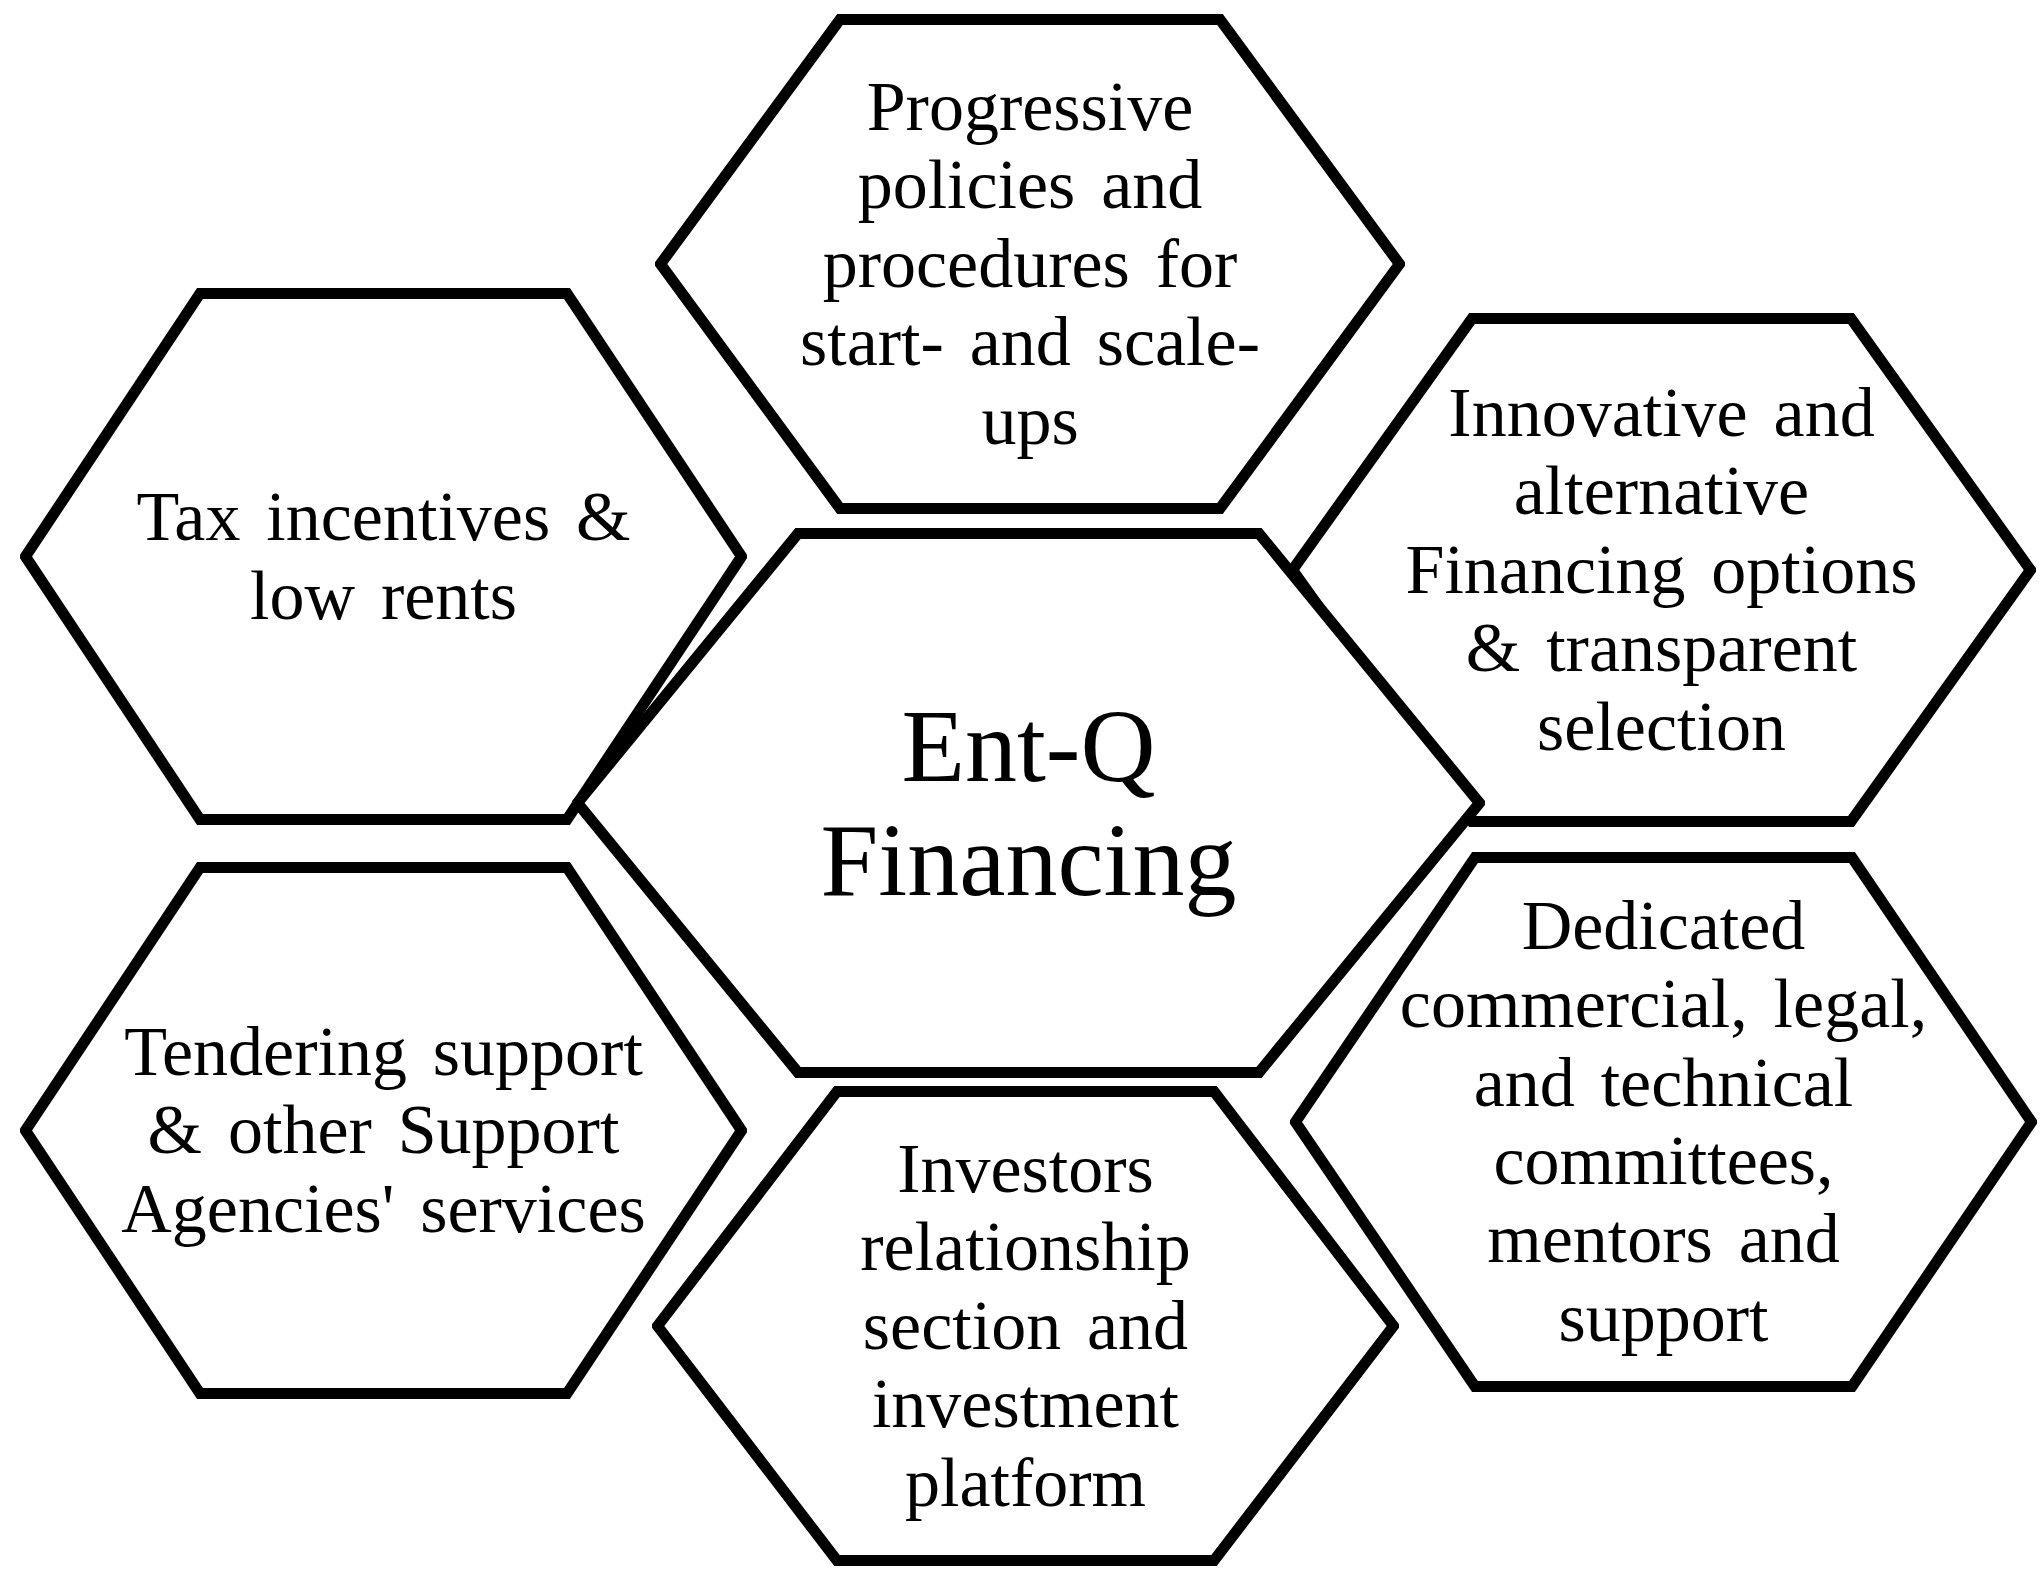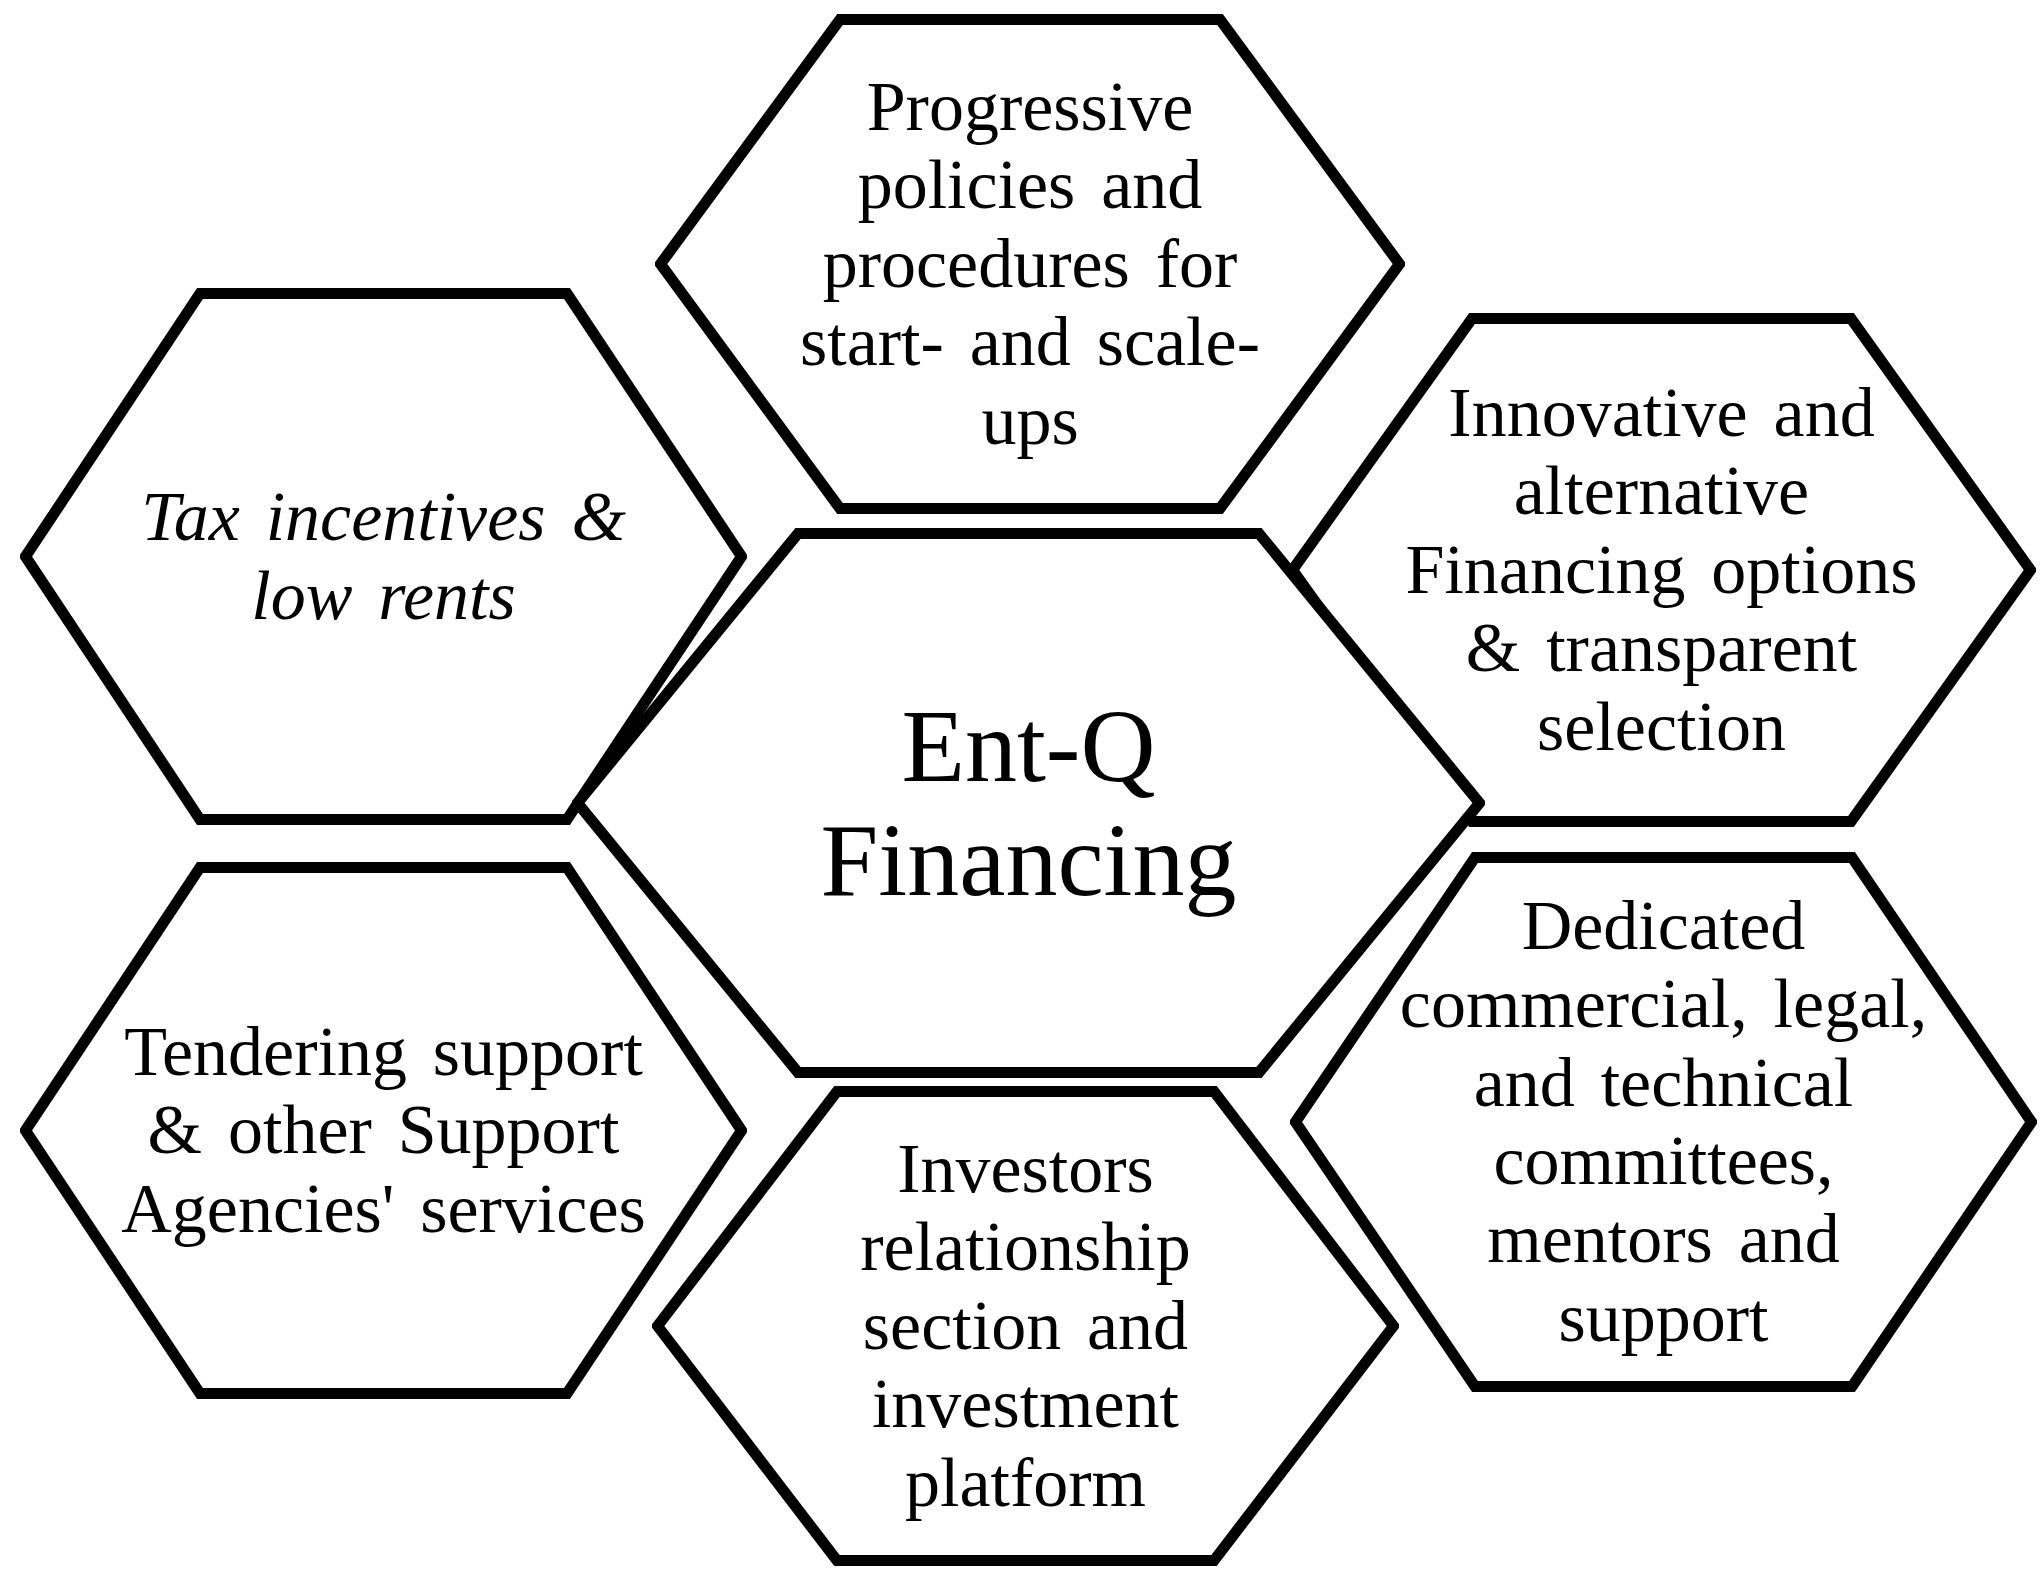--- a/index.html
+++ b/index.html
@@ -55,21 +55,21 @@
       <svg viewBox="0 0 750 500">
         <polygon points="185,5.5 565,5.5 744.5,250 565,494.5 185,494.5 5.5,250" fill="#ffffff" stroke="#000000" stroke-width="11" stroke-linejoin="miter"></polygon>
       </svg>
     <div class="hex-label">Progressive
 policies and
 procedures for
 start- and scale-
 ups</div>
   </div>
 
-  <div class="hex" style="left:20px; top:288px; width:727px; height:537px;font-style:italic;">
+  <div class="hex" style="left:20px; top:288px; width:727px; height:537px;">
       <svg viewBox="0 0 727 537">
         <polygon points="180,5.5 547,5.5 721.5,268.5 547,531.5 180,531.5 5.5,268.5" fill="#ffffff" stroke="#000000" stroke-width="11" stroke-linejoin="miter"></polygon>
       </svg>
     <div class="hex-label">Tax incentives &amp;
 low rents</div>
   </div>
 
   <div class="hex" style="left:1287px; top:280px; width:749px; height:514px;margin-top:33px;">
       <svg viewBox="0 0 749 514">
         <polygon points="185,5.5 564,5.5 743.5,257 564,508.5 185,508.5 5.5,257" fill="#ffffff" stroke="#000000" stroke-width="11" stroke-linejoin="miter"></polygon>

